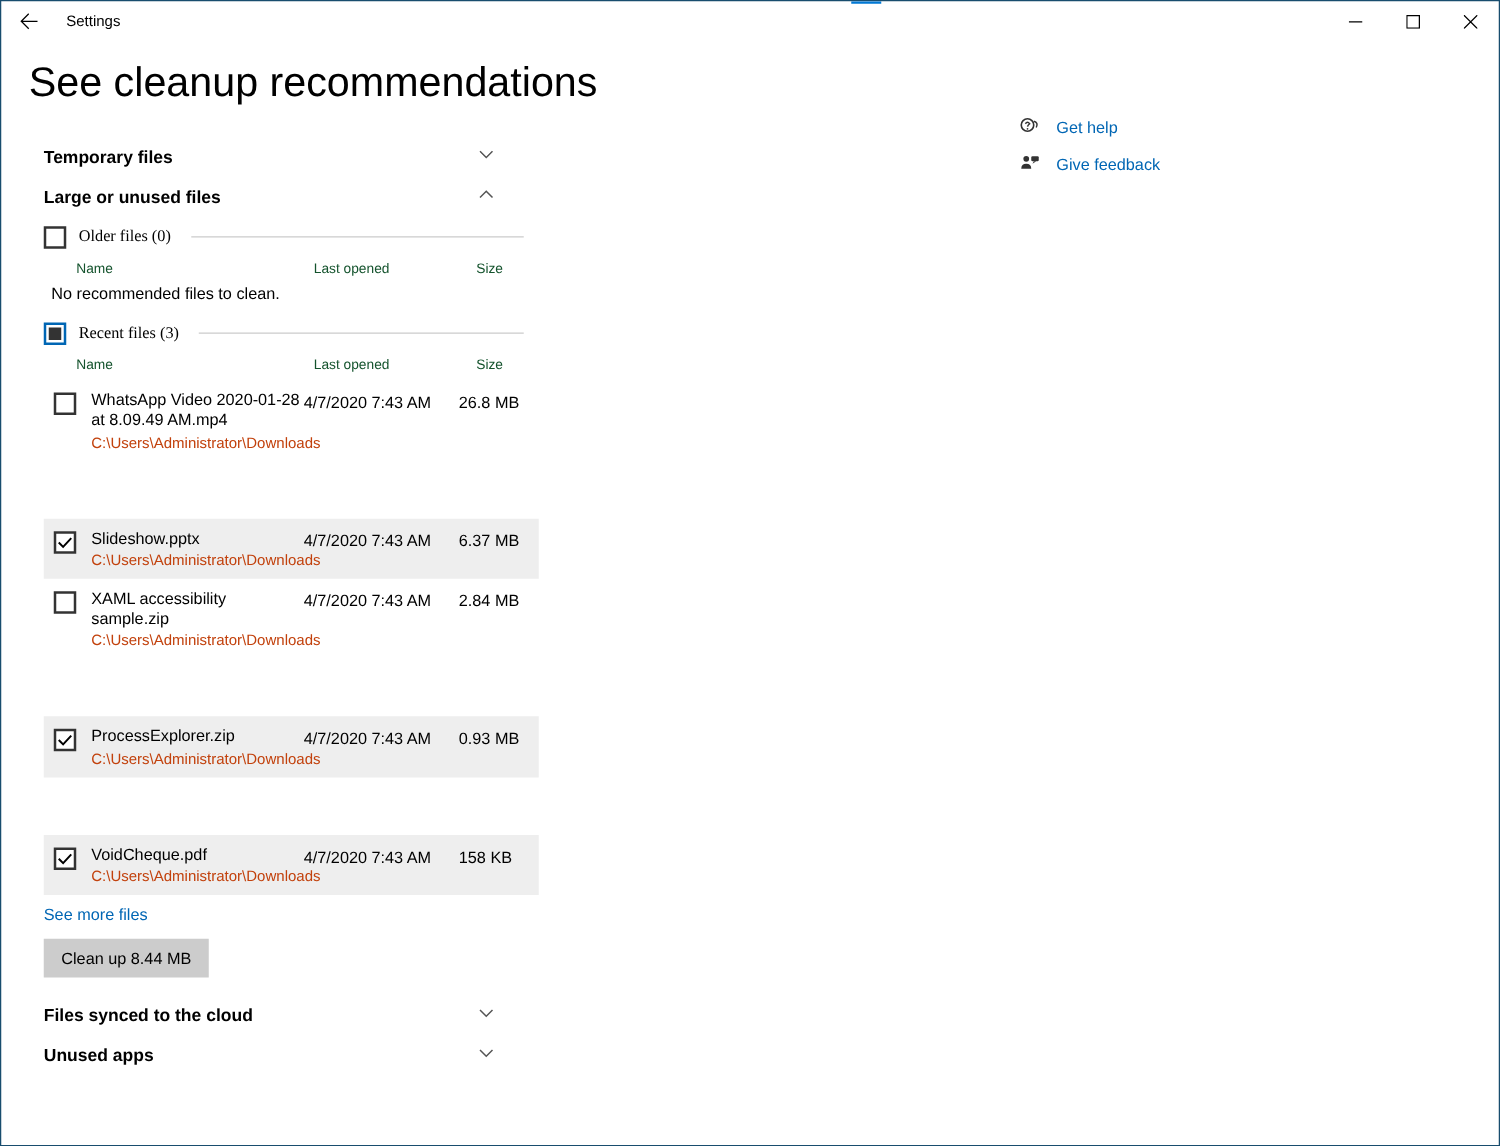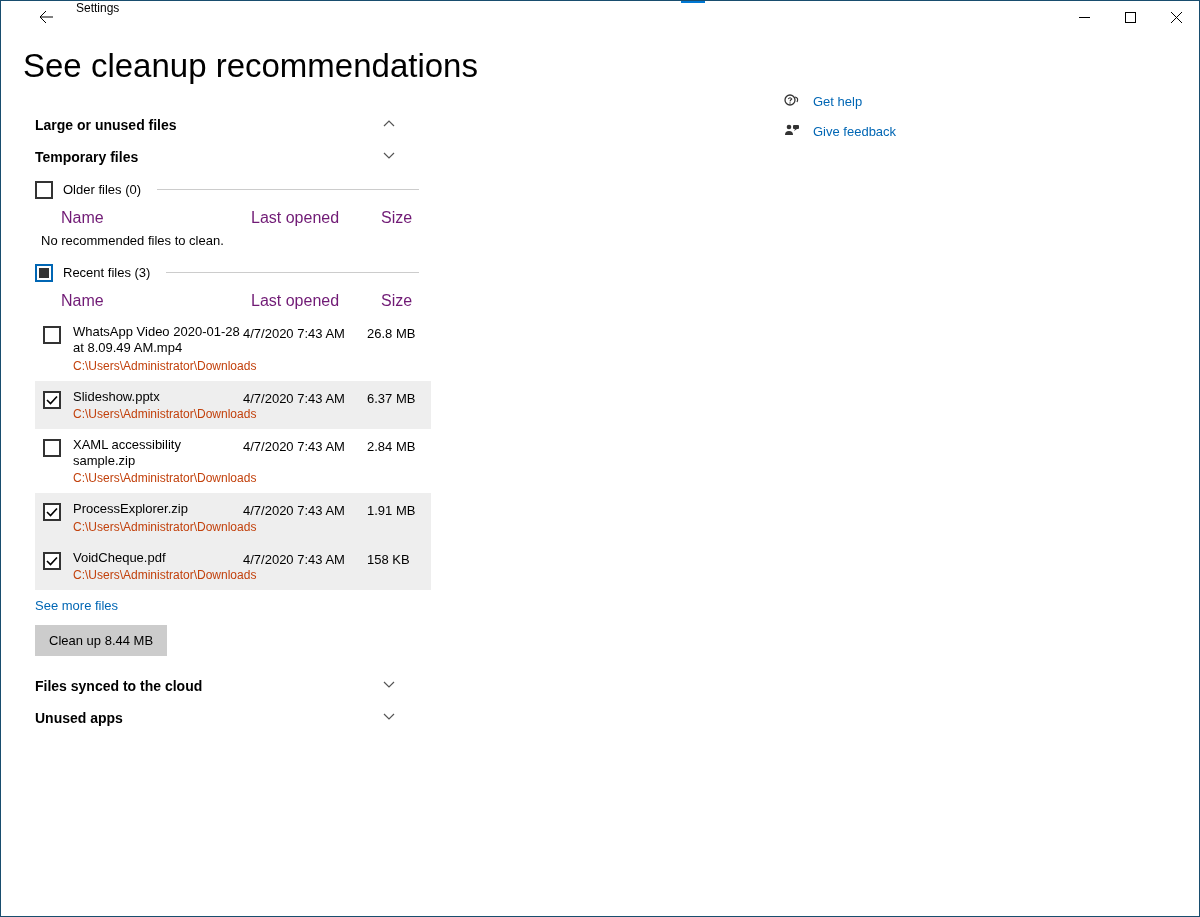--- a/index.html
+++ b/index.html
@@ -13,23 +13,22 @@
     height:917px;
     border:1px solid #184d6e;
     overflow:hidden;
     position:relative;
   }
 
   
   .titlebar {
     height:32px;
     display:flex;
-    align-items:flex-start;
+    align-items:center;
     position:relative;
-    padding-left:23px;
   }
   .titlebar .back {
     width:44px; height:32px;
     display:flex; align-items:center; justify-content:center;
   }
   .titlebar .title { font-size:12px; margin-left:8px; }
   .winctrls { position:absolute; right:0; top:0; display:flex; }
   .winctrls .ctrl { width:46px; height:32px; display:flex; align-items:center; justify-content:center; }
   .accent-strip { position:absolute; top:0; left:680px; width:24px; height:2px; background:#0078d4; }
 
@@ -38,64 +37,65 @@
     display:flex;
     padding:0 22px 0 22px;
   }
   h1.page-title {
     font-weight:300;
     font-size:33px;
     margin:14px 0 24px 0;
     letter-spacing:0;
   }
   .main-col { width:660px; }
-  .right-col { width:300px; padding-top:56px; position:absolute; right:116px; }
+  .right-col { width:300px; padding-top:56px; position:absolute; right:84px; }
 
   
   .section-header {
     width:380px;
     display:flex; align-items:center; justify-content:space-between;
     padding:8px 8px 8px 12px;
     font-weight:600; font-size:14px;
     cursor:default;
   }
   .chev svg { width:12px; height:12px; }
 
   
   .group {
     margin-left:12px;
     margin-top:2px;
   }
   .group-header {
     display:flex; align-items:center; gap:10px;
     position:relative;
     padding:4px 0;
+    font-family:Liberation Serif, serif;
   }
   .group-header .label { font-size:13px; color:#000; }
   .group-header .rule {
     flex:1; height:1px; background:#ccc; margin-left:6px;
   }
   .cols {
     display:grid;
     grid-template-columns: 190px 130px 70px;
-    color:#701a75; font-size:16px;
+    color:#14532d; font-size:11px;
     padding:6px 0 6px 26px;
   }
   .empty-msg { font-size:13px; padding:0 0 8px 6px; }
 
   
   .file-list { width:396px; margin-left:0; }
   .file-row {
     display:grid;
     grid-template-columns: 30px 170px 124px 70px;
     align-items:start;
     padding:8px 2px 8px 8px;
     font-size:13px;
   }
-  .file-row.selected { background:#eeeeee; }
+  .file-row.selected { background:#eeeeee;margin-top:46px; }
   .file-name { line-height:1.25; }
   .file-path { color:#c2410c; font-size:12px; margin-top:2px; }
   .file-date, .file-size { padding-top:2px; }
 
   
   .cb {
     width:18px; height:18px;
     border:2px solid #333;
     display:inline-flex; align-items:center; justify-content:center;
     background:#fff;
@@ -153,34 +153,34 @@
     </div>
   </div>
 </div>
 
 <div class="content">
   <div class="main-col">
     <h1 class="page-title">See cleanup recommendations</h1>
 
     
     <div class="section-header">
+      <span>Temporary files</span>
+      <span class="chev">
+        <svg viewBox="0 0 12 12">
+            <path d="M1 3 L6 8 L11 3" stroke="#555" stroke-width="1.2" fill="none"></path>
+          </svg>
+      </span>
+    </div>
+
+    
+    <div class="section-header">
       <span>Large or unused files</span>
       <span class="chev">
         <svg viewBox="0 0 12 12">
             <path d="M1 8 L6 3 L11 8" stroke="#555" stroke-width="1.2" fill="none"></path>
-          </svg>
-      </span>
-    </div>
-
-    
-    <div class="section-header">
-      <span>Temporary files</span>
-      <span class="chev">
-        <svg viewBox="0 0 12 12">
-            <path d="M1 3 L6 8 L11 3" stroke="#555" stroke-width="1.2" fill="none"></path>
           </svg>
       </span>
     </div>
 
     
     <div class="group">
       <div class="group-header" style="width:384px">
         <span class="cb"></span>
         <span class="label">Older files (0)</span>
         <span class="rule"></span>
@@ -242,21 +242,21 @@
             <span class="cb checked">
               <svg viewBox="0 0 14 14">
                 <path d="M2 7 L5.5 10.5 L12 3.5" stroke="#000" stroke-width="1.6" fill="none"></path>
               </svg>
             </span>
             <div>
               <div class="file-name">ProcessExplorer.zip</div>
               <div class="file-path">C:\Users\Administrator\Downloads</div>
             </div>
             <div class="file-date">4/7/2020 7:43 AM</div>
-            <div class="file-size">1.91 MB</div>
+            <div class="file-size">0.93 MB</div>
           </div>
           <div class="file-row selected">
             <span class="cb checked">
               <svg viewBox="0 0 14 14">
                 <path d="M2 7 L5.5 10.5 L12 3.5" stroke="#000" stroke-width="1.6" fill="none"></path>
               </svg>
             </span>
             <div>
               <div class="file-name">VoidCheque.pdf</div>
               <div class="file-path">C:\Users\Administrator\Downloads</div>

